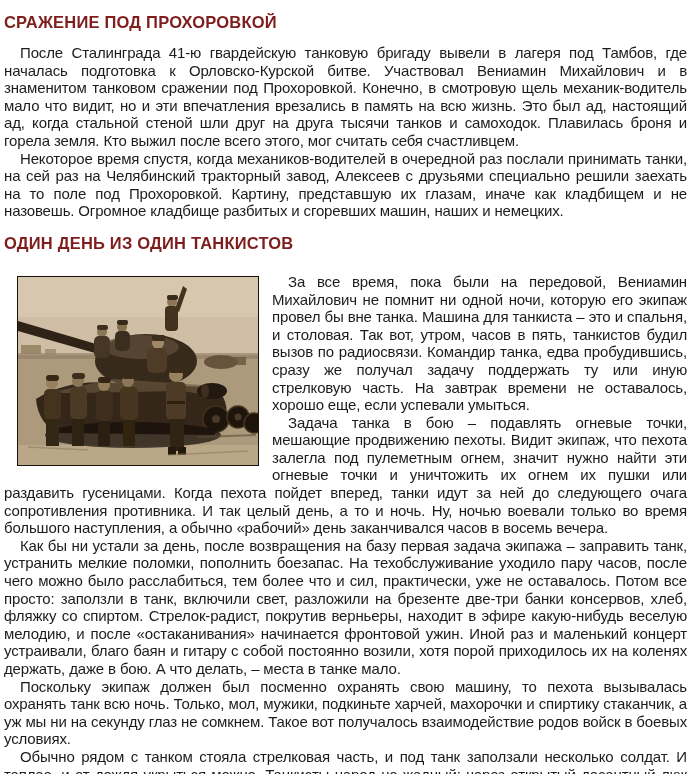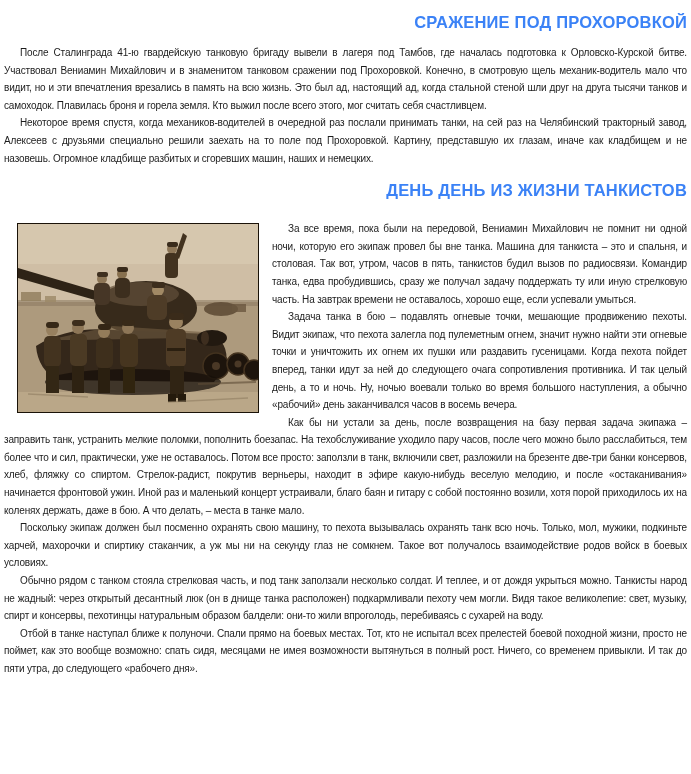--- a/index.html
+++ b/index.html
@@ -12,35 +12,35 @@
   .page{
     box-sizing:border-box;
     width:691px;
     height:774px;
     padding:2px 4px 6px 4px;
     overflow:hidden;
     background:#ffffff;
   }
   .heading{
     margin:10px 0 12px 0;
-    text-align:right;
+    text-align:left;
     font-size:16.5px;
     line-height:20px;
     font-weight:bold;
-    color:#3b82f6;
+    color:#7f1d1d;
     letter-spacing:0.2px;
   }
   .heading.second{
     margin:13px 0 20px 0;
   }
   .body-text p{
     margin:0;
     text-align:justify;
     text-indent:16px;
-    font-size:10px;
+    font-size:15px;
     line-height:17.6px;
     letter-spacing:-0.15px;
   }
   .photo-frame{
     float:left;
     width:240px;
     height:188px;
     margin:3px 13px 5px 13px;
     border:1px solid #1a1208;
     background:#c9b89e;
@@ -52,21 +52,21 @@
 </head>
 <body>
 
 <div class="page body-text">
 
   <div class="heading">СРАЖЕНИЕ ПОД ПРОХОРОВКОЙ</div>
 
   <p>После Сталинграда 41-ю гвардейскую танковую бригаду вывели в лагеря под Тамбов, где началась подготовка к Орловско-Курской битве. Участвовал Вениамин Михайлович и в знаменитом танковом сражении под Прохоровкой. Конечно, в смотровую щель механик-водитель мало что видит, но и эти впечатления врезались в память на всю жизнь. Это был ад, настоящий ад, когда стальной стеной шли друг на друга тысячи танков и самоходок. Плавилась броня и горела земля. Кто выжил после всего этого, мог считать себя счастливцем.</p>
   <p>Некоторое время спустя, когда механиков-водителей в очередной раз послали принимать танки, на сей раз на Челябинский тракторный завод, Алексеев с друзьями специально решили заехать на то поле под Прохоровкой. Картину, представшую их глазам, иначе как кладбищем и не назовешь. Огромное кладбище разбитых и сгоревших машин, наших и немецких.</p>
 
-  <div class="heading second">ДЕНЬ ДЕНЬ ИЗ ЖИЗНИ ТАНКИСТОВ</div>
+  <div class="heading second">ОДИН ДЕНЬ ИЗ ОДИН ТАНКИСТОВ</div>
 
   <div class="photo-frame" title="Чёрно-белое фото: танкисты позируют на танке и рядом с ним">
     <svg width="240" height="188" viewBox="0 0 240 188" xmlns="http://www.w3.org/2000/svg">
 
       <rect x="0" y="0" width="240" height="82" fill="#d6c7ae"></rect>
       <rect x="0" y="40" width="240" height="42" fill="#cdbca2" opacity="0.8"></rect>
 
       <rect x="0" y="78" width="240" height="110" fill="#ad9a7d"></rect>
       <rect x="0" y="76" width="240" height="6" fill="#8a7960" opacity="0.55"></rect>
       <rect x="0" y="168" width="240" height="20" fill="#c3b08f" opacity="0.6"></rect>

